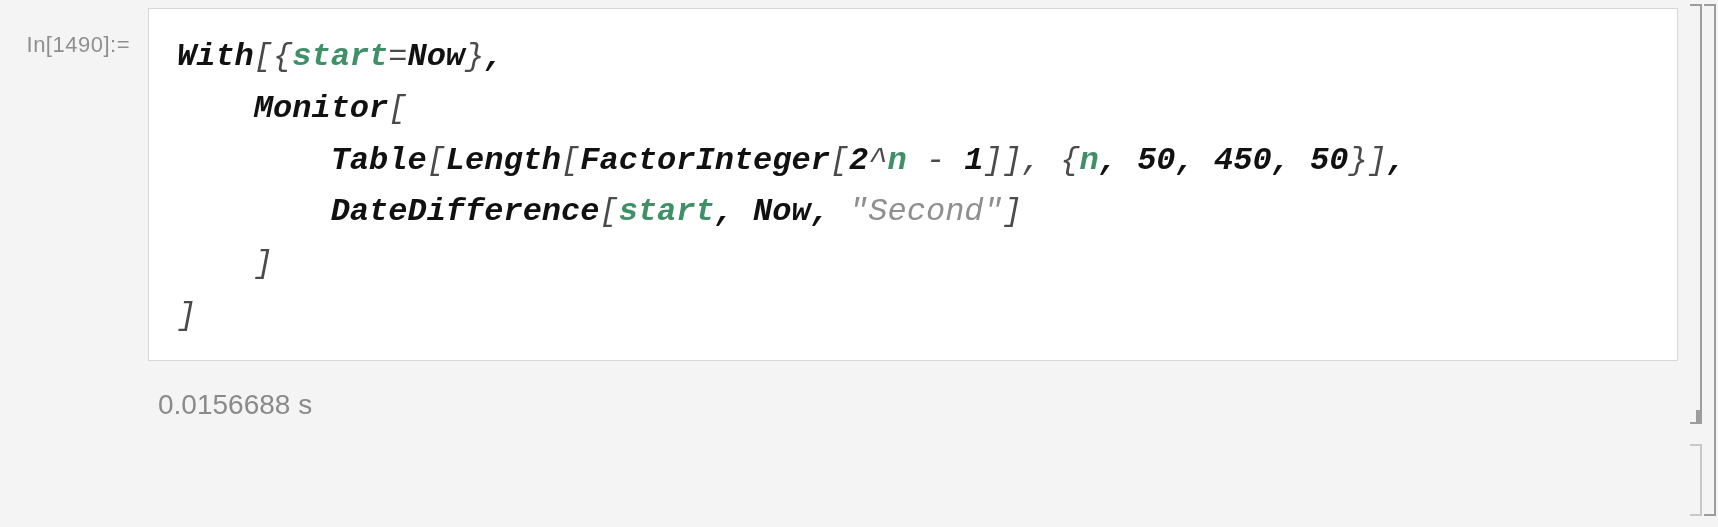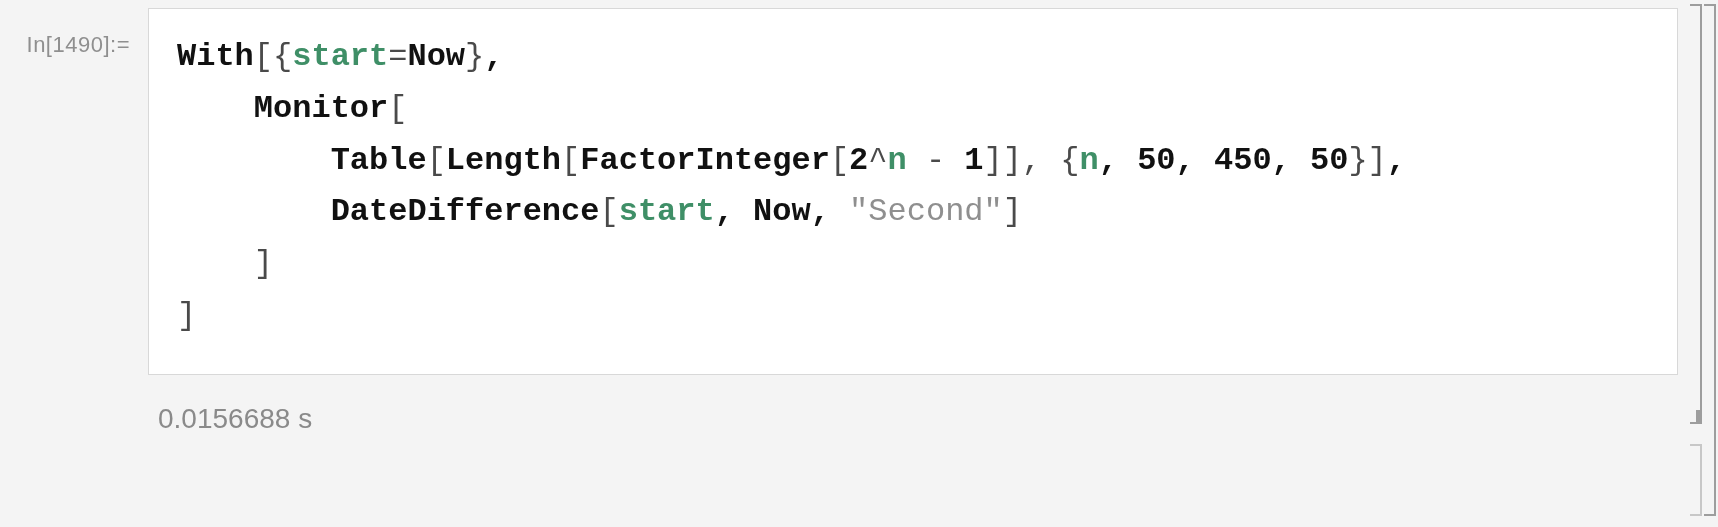--- a/index.html
+++ b/index.html
@@ -31,23 +31,24 @@
     font-size: 22px;
     font-family: "Segoe UI", Arial, sans-serif;
     letter-spacing: 0.5px;
     margin-top: 20px;
   }
   .code-box {
     flex: 1 1 auto;
     background: #ffffff;
     border: 1px solid #d8d8d8;
     margin-right: 40px;
-    padding: 22px 28px 32px 28px;
+    padding: 22px 28px 18px 28px;
     box-sizing: border-box;
     position: relative;
+    font-style: italic;
   }
   .code {
     font-family: Consolas, "Courier New", monospace;
     font-size: 32px;
     line-height: 1.62;
     color: #111;
     white-space: pre;
   }
   .tok-fn    { color: #111; font-weight: 600; }
   .tok-var   { color: #3f8f67; font-weight: 600; }

